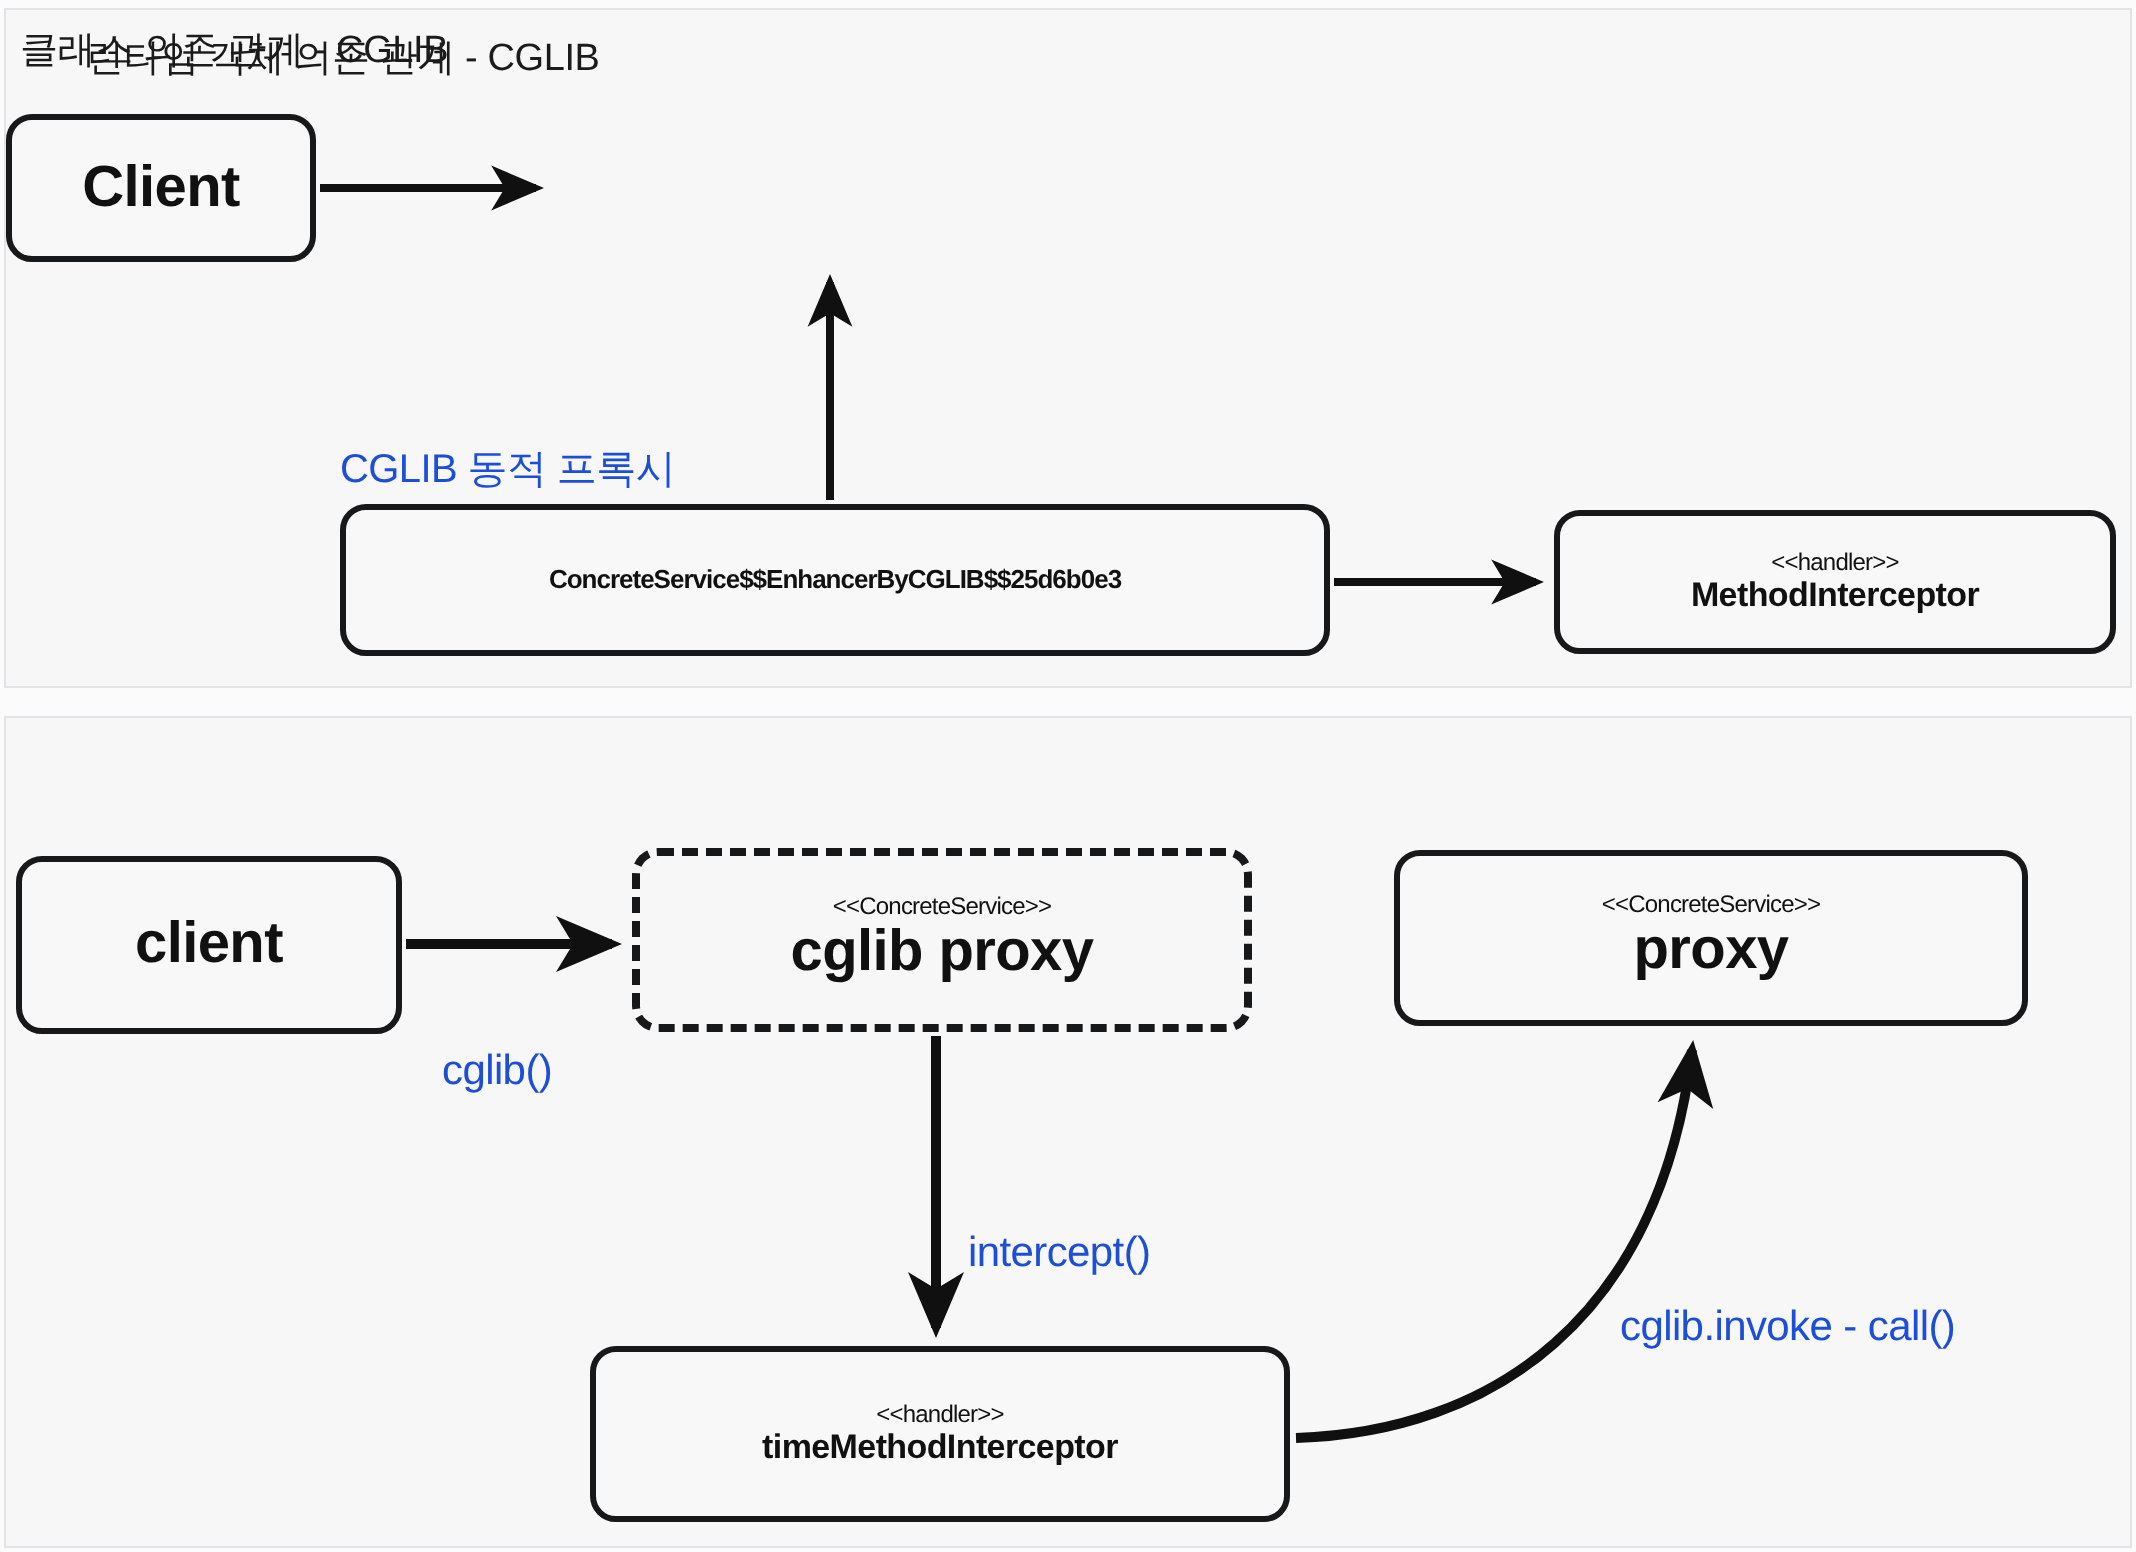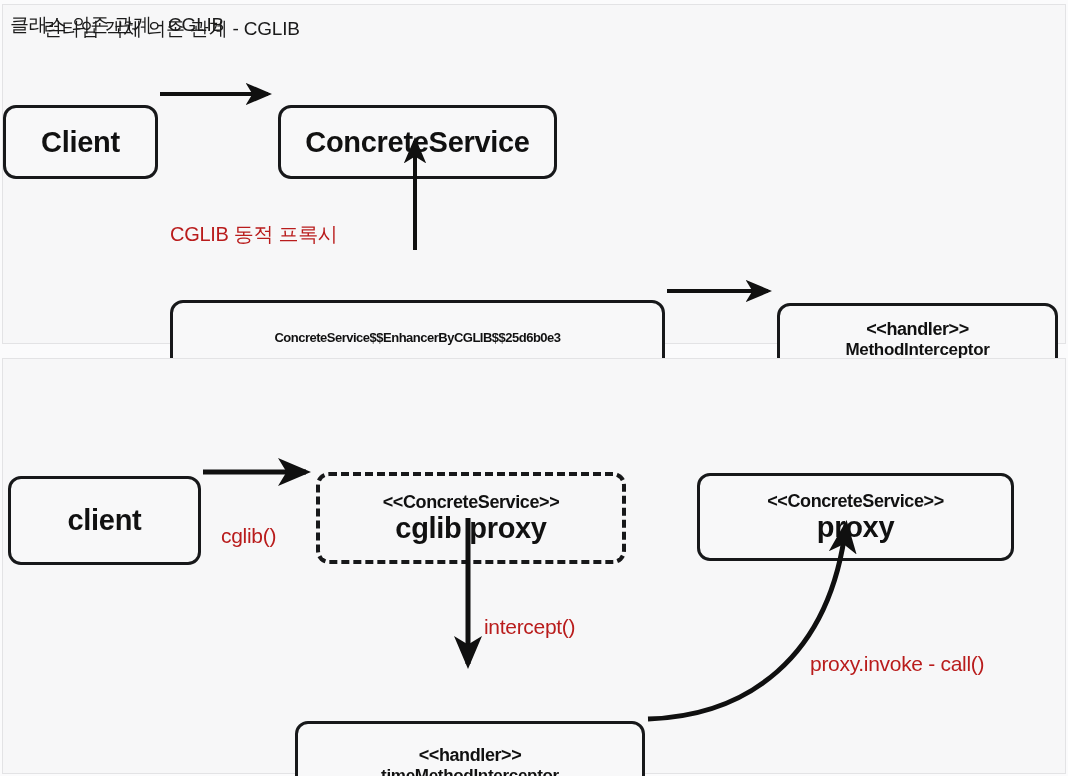--- a/index.html
+++ b/index.html
@@ -55,30 +55,29 @@
     box-sizing: border-box;
     background: #f8f8f9;
     border: 3px solid #17181a;
     border-radius: 13px;
     display: flex;
     flex-direction: column;
     align-items: center;
     justify-content: center;
     text-align: center;
     line-height: 1.12;
-    margin-top: 48px;
   }
   .node.dashed {
     border-style: dashed;
     border-width: 4px;
     background: #f7f7f8;
   }
   .node .stereo {
-    font-size: 18px;
-    font-weight: 700;
+    font-size: 12px;
+    font-weight: 400;
     letter-spacing: -0.4px;
     white-space: nowrap;
   }
   .node .nm {
     font-size: 17px;
     font-weight: 700;
     letter-spacing: -0.3px;
     white-space: nowrap;
   }
   .node .nm.big {
@@ -99,21 +98,21 @@
 
   
   #node-client2     { left: 8px;   top: 428px; width: 193px; height: 89px; }
   #node-cglibproxy  { left: 316px; top: 424px; width: 310px; height: 92px; }
   #node-target      { left: 697px; top: 425px; width: 317px; height: 88px; }
   #node-timehandler { left: 295px; top: 673px; width: 350px; height: 88px; }
 
   .edge-label {
     position: absolute;
     font-size: 21px;
-    color: #b91c1c;
+    color: #1d4ed8;
     white-space: nowrap;
     letter-spacing: -0.3px;
   }
   #label-cglib-proxy { left: 170px; top: 221px; font-size: 20px; }
   #label-call        { left: 221px; top: 524px; }
   #label-intercept   { left: 484px; top: 579px; margin-top: 36px; }
   #label-proxyinvoke { left: 810px; top: 652px; }
 
   svg.arrows {
     position: absolute;
@@ -129,23 +128,20 @@
 <div class="diagram">
 
   <div class="panel" id="panel-class"></div>
 
   <div class="panel-title" id="title-class">클래스 의존 관계 - CGLIB</div>
 
   <div class="node" id="node-client">
     <span class="nm big">Client</span>
   </div>
 
-  <div class="node" id="node-concrete">
-    <span class="nm big">ConcreteService</span>
-  </div>
 
   <div class="edge-label" id="label-cglib-proxy">CGLIB 동적 프록시</div>
 
   <div class="node" id="node-enhancer">
     <span class="mono-name">ConcreteService$$EnhancerByCGLIB$$25d6b0e3</span>
   </div>
 
   <div class="node" id="node-methodint">
     <span class="stereo">&lt;&lt;handler&gt;&gt;</span>
     <span class="nm">MethodInterceptor</span>
@@ -171,21 +167,21 @@
 
   <div class="node" id="node-timehandler">
     <span class="stereo">&lt;&lt;handler&gt;&gt;</span>
     <span class="nm">timeMethodInterceptor</span>
   </div>
 
   <div class="edge-label" id="label-call">cglib()</div>
 
   <div class="edge-label" id="label-intercept">intercept()</div>
 
-  <div class="edge-label" id="label-proxyinvoke">proxy.invoke - call()</div>
+  <div class="edge-label" id="label-proxyinvoke">cglib.invoke - call()</div>
 
   <svg class="arrows" viewBox="0 0 1068 776">
     <defs>
       <marker id="ah" markerWidth="7" markerHeight="7" refX="5.6" refY="3" orient="auto">
         <path d="M0,0.2 L6.6,3 L0,5.8 L1.7,3 Z" fill="#101010"></path>
       </marker>
     </defs>
 
     <g>
       <line x1="160" y1="94" x2="268" y2="94" stroke="#101010" stroke-width="4" marker-end="url(#ah)"></line>

